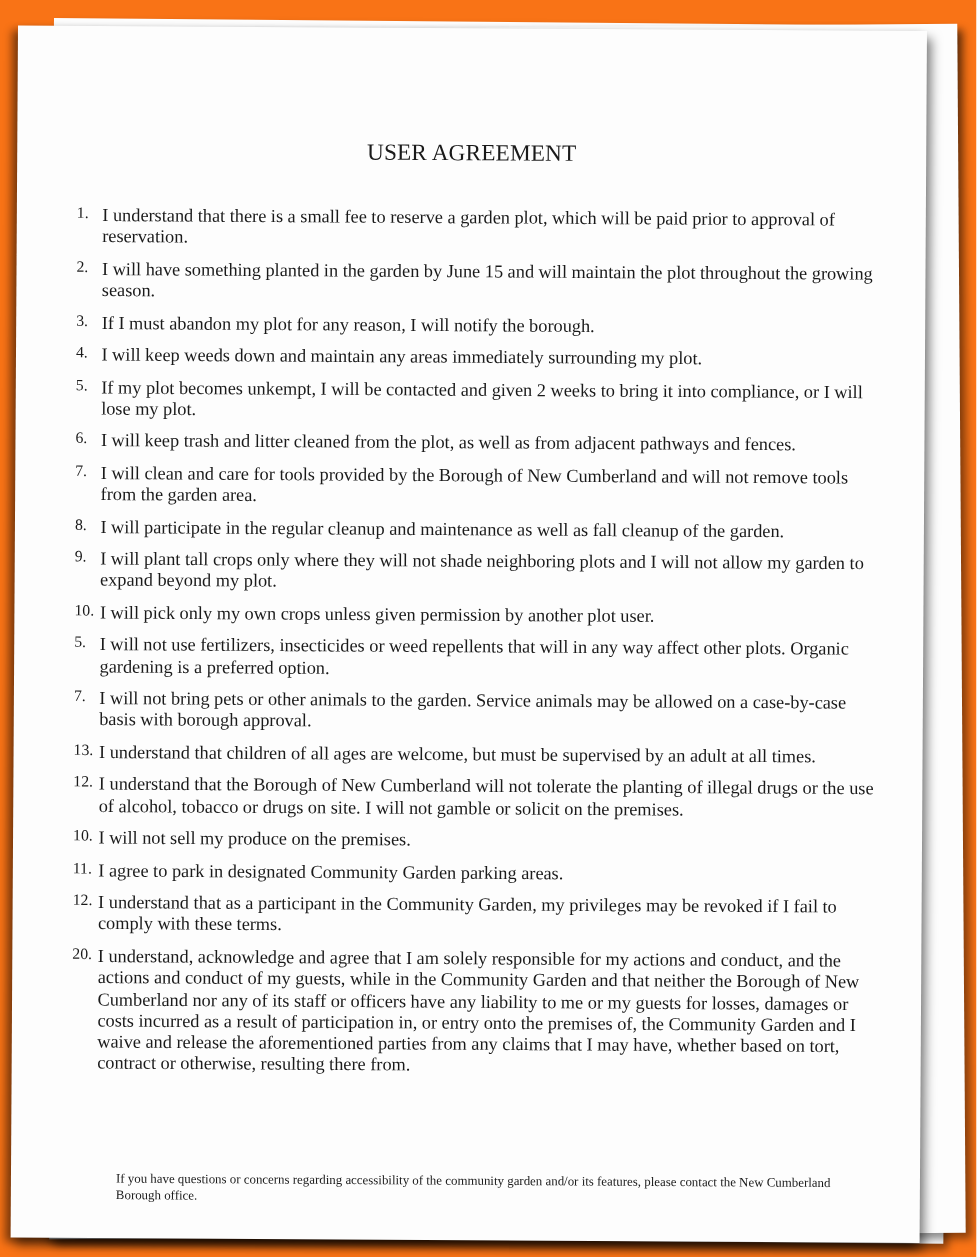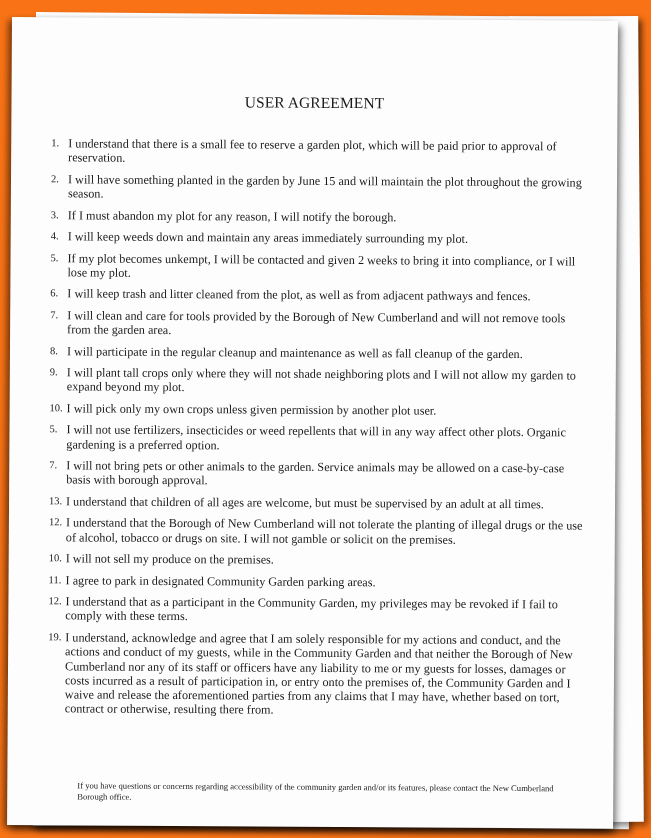--- a/index.html
+++ b/index.html
@@ -174,20 +174,20 @@
           </li>
           <li class="item two-digit">
             <span class="num">11.</span>
             <span class="text">I agree to park in designated Community Garden parking areas.</span>
           </li>
           <li class="item two-digit">
             <span class="num">12.</span>
             <span class="text">I understand that as a participant in the Community Garden, my privileges may be revoked if I fail to comply with these terms.</span>
           </li>
           <li class="item two-digit">
-            <span class="num">19.</span>
+            <span class="num">20.</span>
             <span class="text">I understand, acknowledge and agree that I am solely responsible for my actions and conduct, and the actions and conduct of my guests, while in the Community Garden and that neither the Borough of New Cumberland nor any of its staff or officers have any liability to me or my guests for losses, damages or costs incurred as a result of participation in, or entry onto the premises of, the Community Garden and I waive and release the aforementioned parties from any claims that I may have, whether based on tort, contract or otherwise, resulting there from.</span>
           </li>
         </ol>
       <div class="footer-note">If you have questions or concerns regarding accessibility of the community garden and/or its features, please contact the New Cumberland Borough office.</div>
     </div>
   </div>
 </div>
 
 </body></html>

